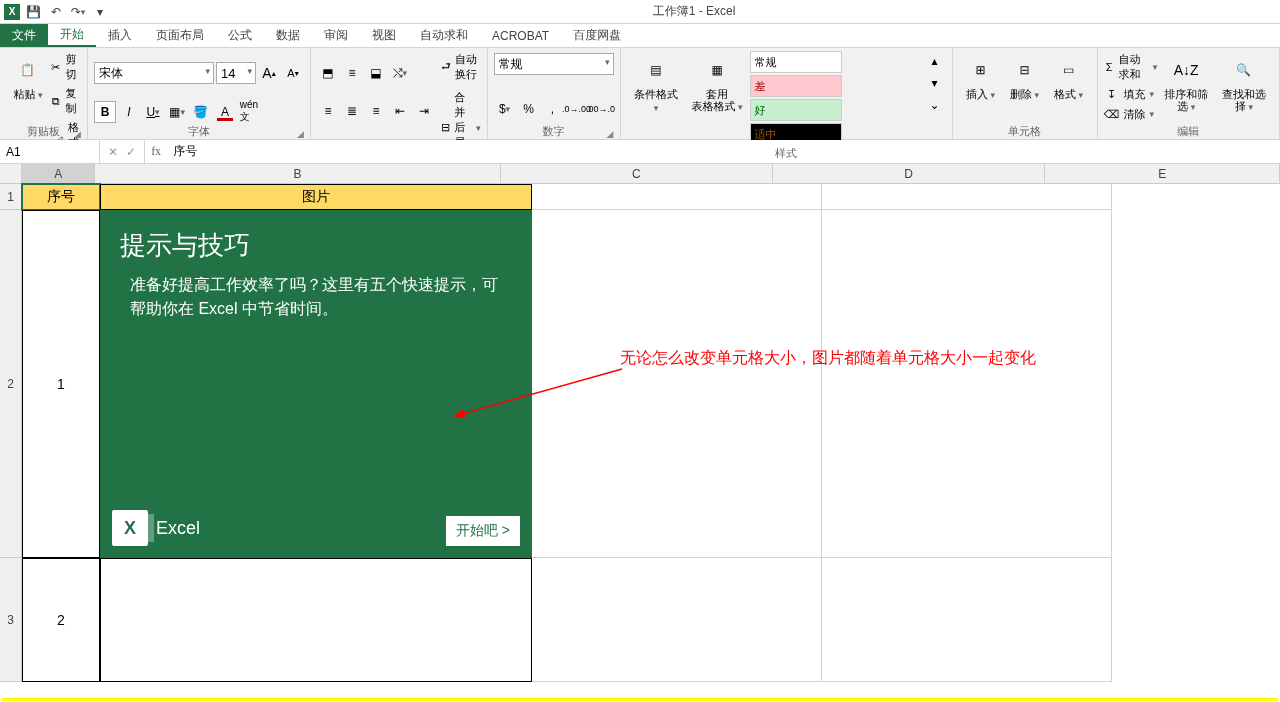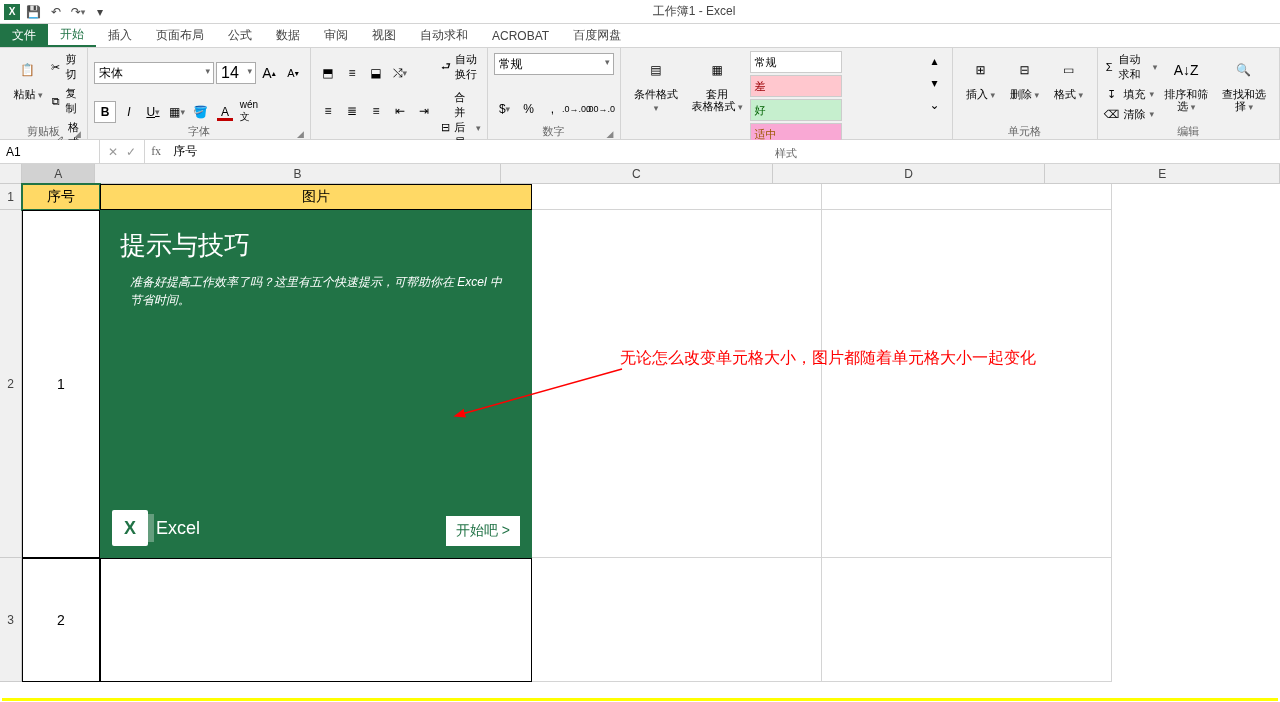--- a/index.html
+++ b/index.html
@@ -25,34 +25,34 @@
 .group-label { height: 16px; font-size: 11px; color: #666; text-align: center; display: flex; align-items: center; justify-content: center; position: relative; }
 .group-label .launcher { position: absolute; right: 0; bottom: 0; font-size: 9px; color: #888; cursor: pointer; }
 .big-btn { display: flex; flex-direction: column; align-items: center; justify-content: center; padding: 4px 6px; cursor: pointer; }
 .big-btn .icon { width: 32px; height: 32px; margin-bottom: 2px; display: flex; align-items: center; justify-content: center; }
 .big-btn .lbl { font-size: 11px; text-align: center; line-height: 12px; }
 .small-row { display: flex; align-items: center; gap: 4px; font-size: 11px; padding: 2px 0; cursor: pointer; }
 .small-row .ic { width: 16px; height: 16px; display: flex; align-items: center; justify-content: center; }
 .col { display: flex; flex-direction: column; justify-content: space-around; }
 
 .font-select { height: 22px; border: 1px solid #ababab; background: #fff; font-size: 12px; padding: 0 18px 0 4px; width: 120px; appearance: none; position: relative; }
-.size-select { height: 22px; border: 1px solid #ababab; background: #fff; font-size: 16px; padding: 0 14px 0 4px; width: 40px; text-align: left; }
+.size-select { height: 22px; border: 1px solid #ababab; background: #fff; font-size: 13px; padding: 0 14px 0 4px; width: 40px; text-align: left; }
 .sel-wrap { position: relative; display: inline-block; }
 .sel-wrap::after { content: "▾"; position: absolute; right: 4px; top: 4px; font-size: 9px; color: #666; pointer-events: none; }
 
 .fmt-btn { width: 22px; height: 22px; border: 1px solid transparent; display: inline-flex; align-items: center; justify-content: center; cursor: pointer; font-size: 12px; }
 .fmt-btn.bold { font-weight: bold; background: #fff; border: 1px solid #ababab; }
 .row-inline { display: flex; align-items: center; gap: 2px; margin-top: 12px; }
 
 .style-gallery { display: flex; flex-wrap: wrap; width: 190px; }
 .style-cell { width: 92px; height: 22px; border: 1px solid #ccc; font-size: 11px; display: flex; align-items: center; padding-left: 4px; margin: 1px; }
 .sc-normal { background: #fff; }
 .sc-bad { background: #ffc7ce; color: #9c0006; }
 .sc-good { background: #c6efce; color: #006100; }
-.sc-neutral { background: #f9a8d4; color: #9c5700; }
+.sc-neutral { background: #000000; color: #9c5700; }
 
 
 .formula-bar { height: 24px; border-bottom: 1px solid #d4d4d4; display: flex; align-items: stretch; }
 .name-box { width: 100px; border: none; border-right: 1px solid #d4d4d4; font-size: 12px; padding: 0 6px; }
 .fb-btns { display: flex; align-items: center; gap: 8px; padding: 0 8px; color: #999; border-right: 1px solid #d4d4d4; }
 .fx { font-family: serif; color: #666; padding: 0 6px; display: flex; align-items: center; }
 .fb-input { flex: 1; border: none; font-size: 12px; padding: 0 6px; }
 
 
 .grid-area { position: relative; height: calc(702px - 24px - 24px - 92px - 24px); overflow: hidden; }
@@ -64,21 +64,21 @@
 .row-h { background: #f0f0f0; border-right: 1px solid #ccc; border-bottom: 1px solid #ccc; display: flex; align-items: center; justify-content: center; font-size: 12px; color: #444; }
 .cells { position: absolute; left: 22px; top: 20px; right: 0; bottom: 0; }
 .cell { position: absolute; border-right: 1px solid #d4d4d4; border-bottom: 1px solid #d4d4d4; display: flex; align-items: center; justify-content: center; font-size: 14px; }
 .cell.hdr { background: #ffd965; font-size: 14px; border: 1px solid #000; }
 .cell.bordered { border: 1px solid #000; }
 .cell.selected { outline: 2px solid #217346; outline-offset: -1px; }
 
 
 .tips-card { position: absolute; background: #217346; color: #fff; padding: 18px 20px 12px 20px; }
 .tips-card h1 { font-size: 26px; font-weight: 400; margin-bottom: 10px; }
-.tips-card p { font-size: 12px; line-height: 1.5; padding-left: 10px; font-style: italic; }
+.tips-card p { font-size: 16px; line-height: 1.5; padding-left: 10px; }
 .tips-card .foot { position: absolute; bottom: 12px; left: 12px; right: 12px; display: flex; justify-content: space-between; align-items: flex-end; }
 .tips-card .xlogo { display: flex; align-items: center; gap: 8px; font-size: 18px; }
 .tips-card .xlogo .xi { width: 36px; height: 36px; background: #fff; color: #217346; display: flex; align-items: center; justify-content: center; font-weight: bold; font-size: 18px; border-radius: 2px; position: relative; }
 .tips-card .xlogo .xi::after { content: ""; position: absolute; right: -6px; top: 4px; width: 10px; height: 28px; background: rgba(255,255,255,0.3); }
 .tips-card .start-btn { background: #fff; color: #217346; padding: 6px 10px; font-size: 14px; cursor: pointer; }
 
 .annotation { position: absolute; color: #ff0000; font-size: 16px; }
 .arrow-svg { position: absolute; }
 
 .dd::after { content: " ▾"; font-size: 9px; color: #666; }

